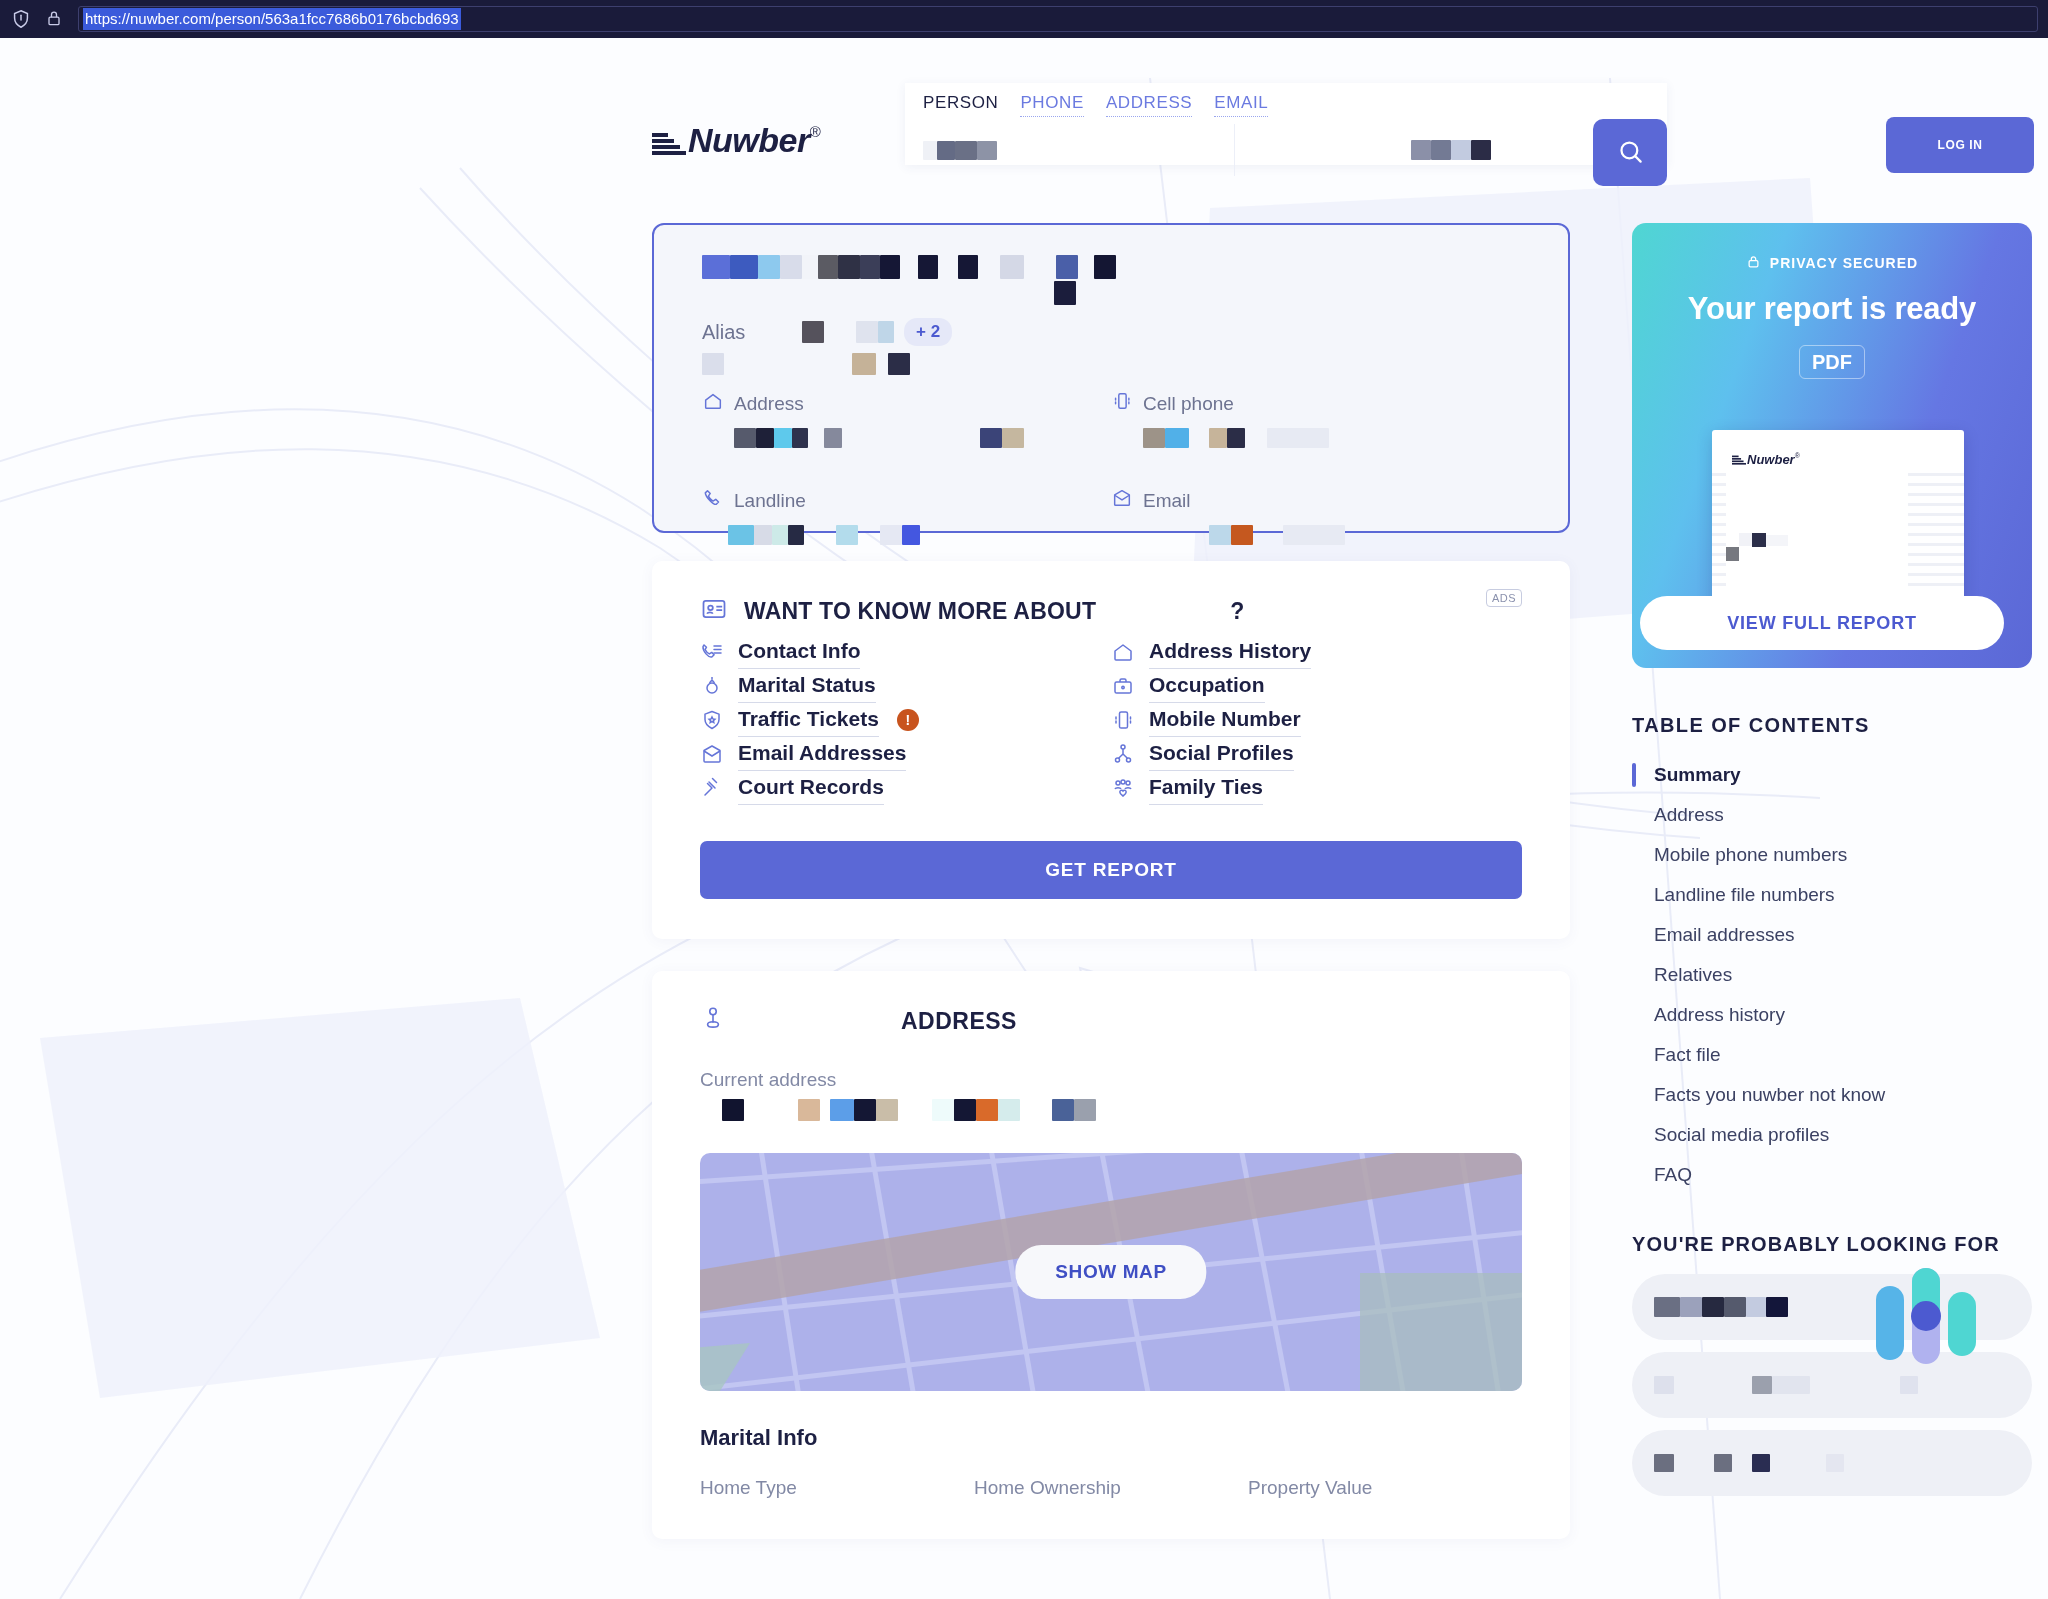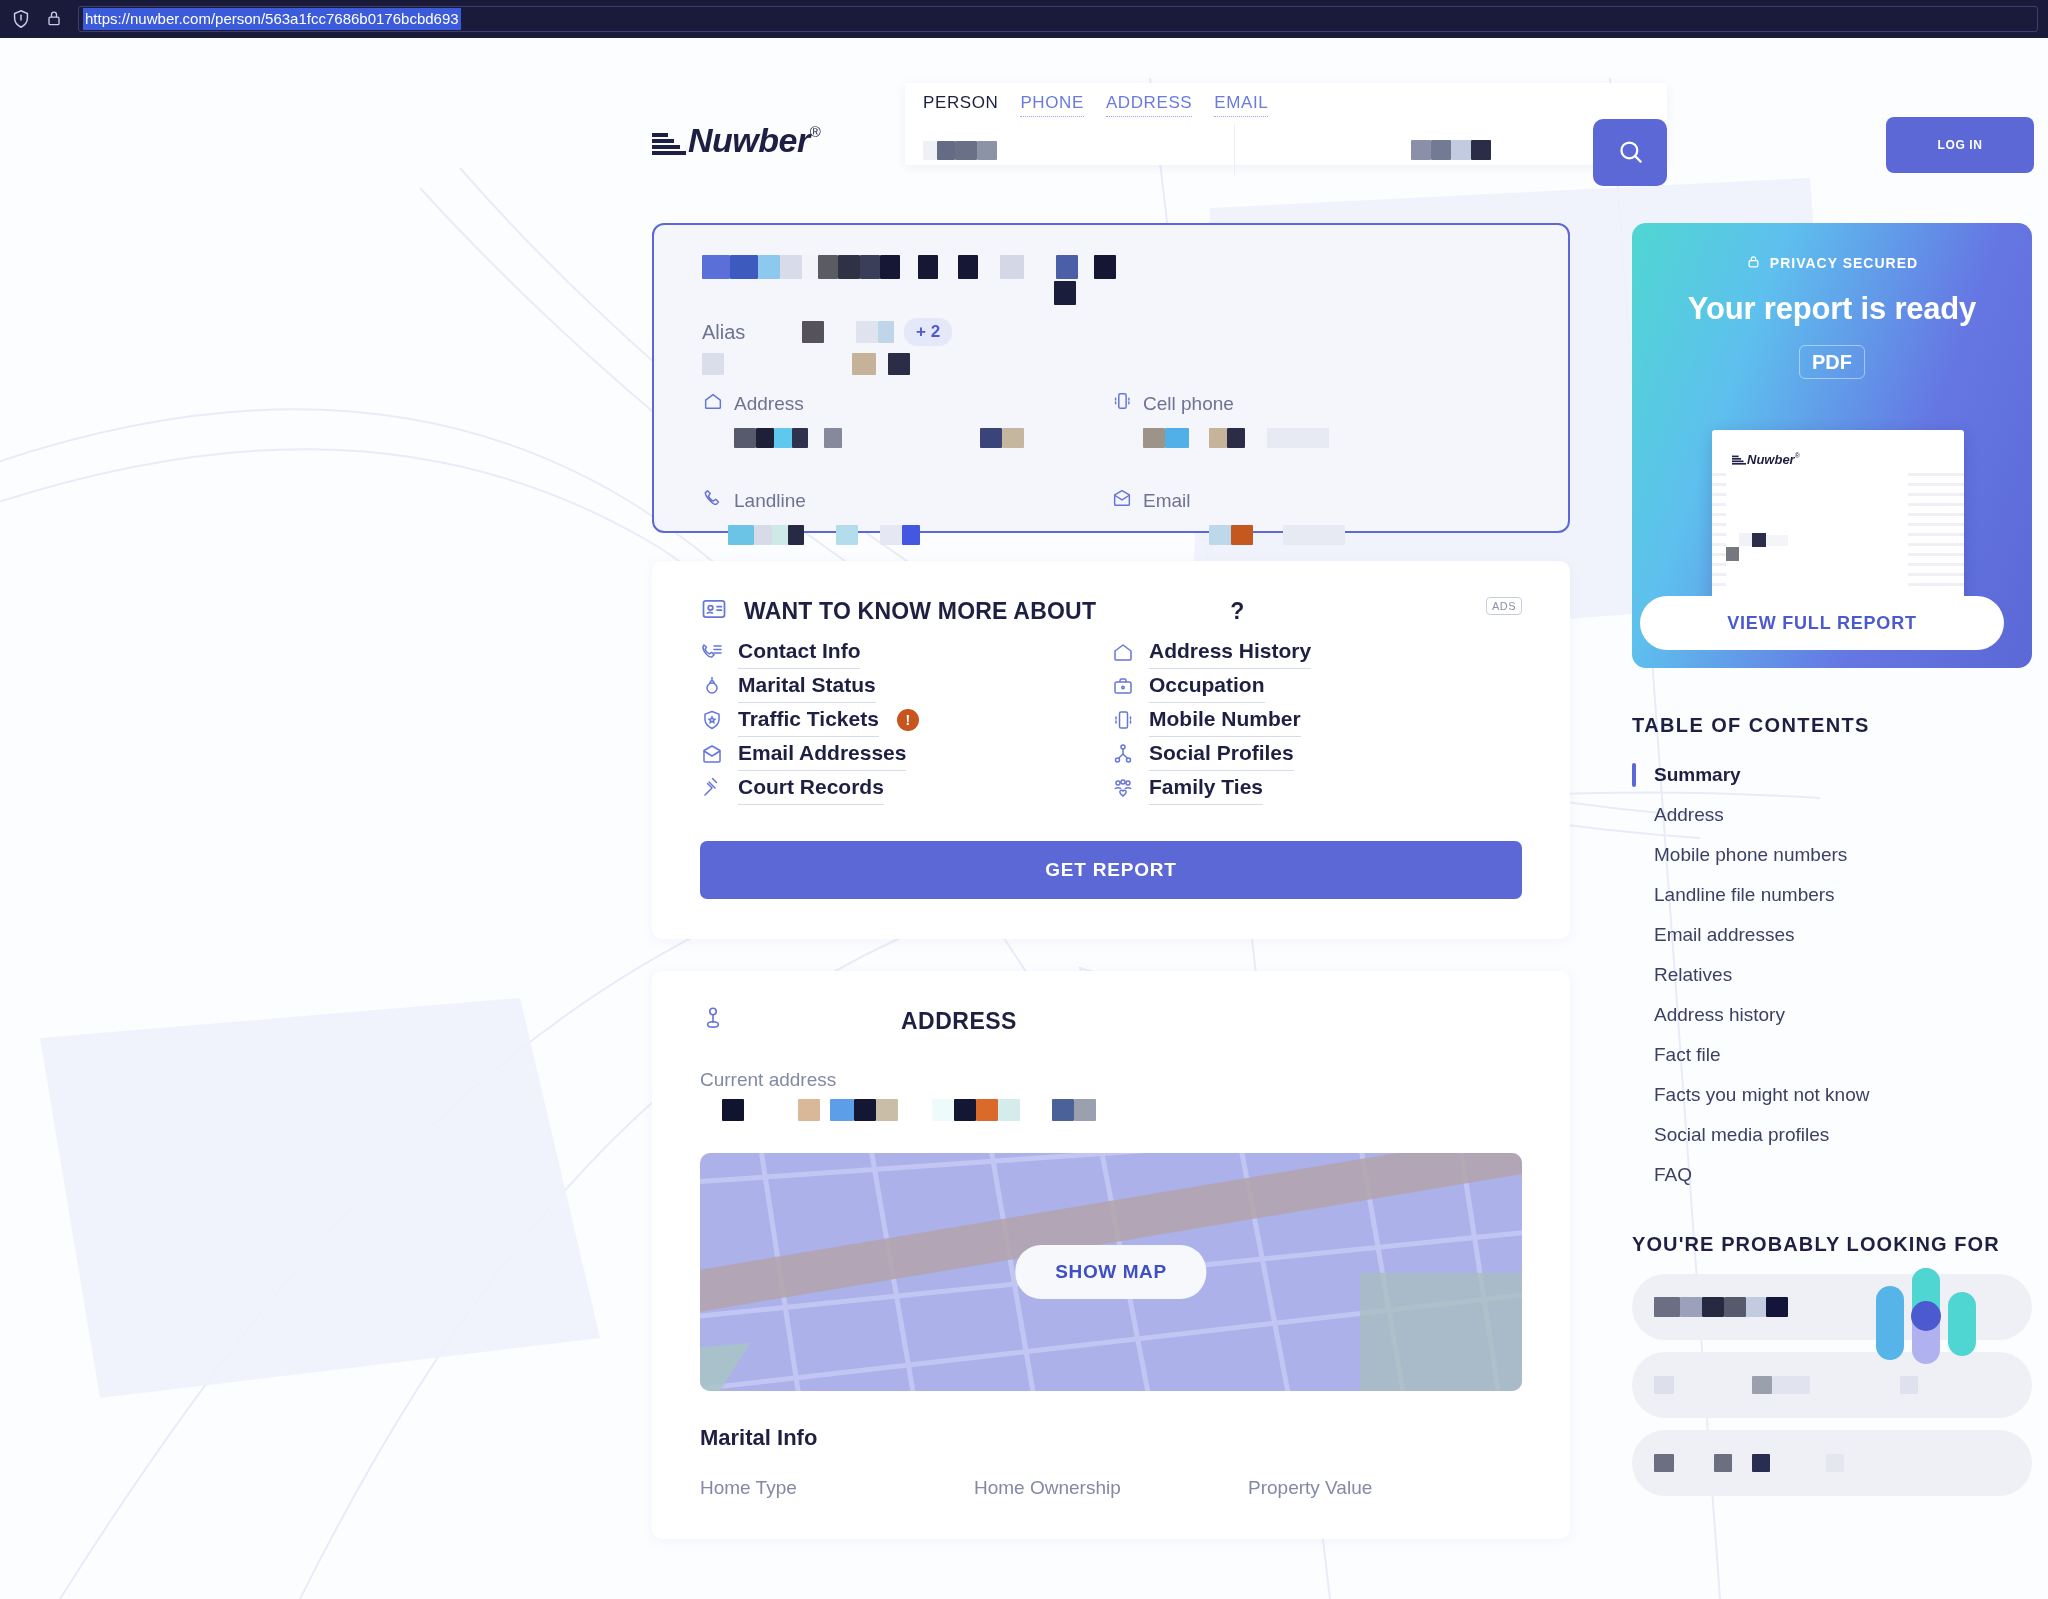--- a/index.html
+++ b/index.html
@@ -124,21 +124,21 @@
   #wtk-card {
     width: 918px; margin-top: 28px;
     background: #ffffff; border-radius: 10px;
     box-shadow: 0 2px 14px rgba(80,90,150,.06);
     padding: 34px 48px 40px 48px; position: relative;
   }
   #wtk-head { display: flex; align-items: center; gap: 16px; height: 32px; }
   #wtk-title { font-size: 23px; font-weight: bold; letter-spacing: .2px; }
   #wtk-qmark { font-size: 23px; font-weight: bold; margin-left: 118px; }
   #ads-badge {
-    position: absolute; right: 48px; top: 36px;
+    position: absolute; right: 48px; top: 28px;
     border: 1px solid #c7cce0; border-radius: 4px;
     font-size: 11px; color: #8a91ad; padding: 2px 5px; letter-spacing: .5px;
   }
   #wtk-grid {
     display: grid; grid-template-columns: 1fr 1fr;
     row-gap: 4px; margin-top: 12px;
   }
   .wtk-item { display: flex; align-items: center; gap: 14px; cursor: pointer; }
   .wtk-item .wtk-label {
     font-size: 21px; font-weight: bold; color: #1d2043;
@@ -691,21 +691,21 @@
     <div id="toc-title">TABLE OF CONTENTS</div>
     <div id="toc-list">
       <div class="toc-item active">Summary</div>
       <div class="toc-item">Address</div>
       <div class="toc-item">Mobile phone numbers</div>
       <div class="toc-item">Landline file numbers</div>
       <div class="toc-item">Email addresses</div>
       <div class="toc-item">Relatives</div>
       <div class="toc-item">Address history</div>
       <div class="toc-item">Fact file</div>
-      <div class="toc-item">Facts you might not know</div>
+      <div class="toc-item">Facts you nuwber not know</div>
       <div class="toc-item">Social media profiles</div>
       <div class="toc-item">FAQ</div>
     </div>
 
     <div id="plf-title">YOU'RE PROBABLY LOOKING FOR</div>
     <div id="plf-list">
 
       <div class="plf-row">
         <span class="rb" style="width:26px;height:20px;background:#6a6f83"></span>
           <span class="rb" style="width:22px;height:20px;background:#9ba1bb"></span>

